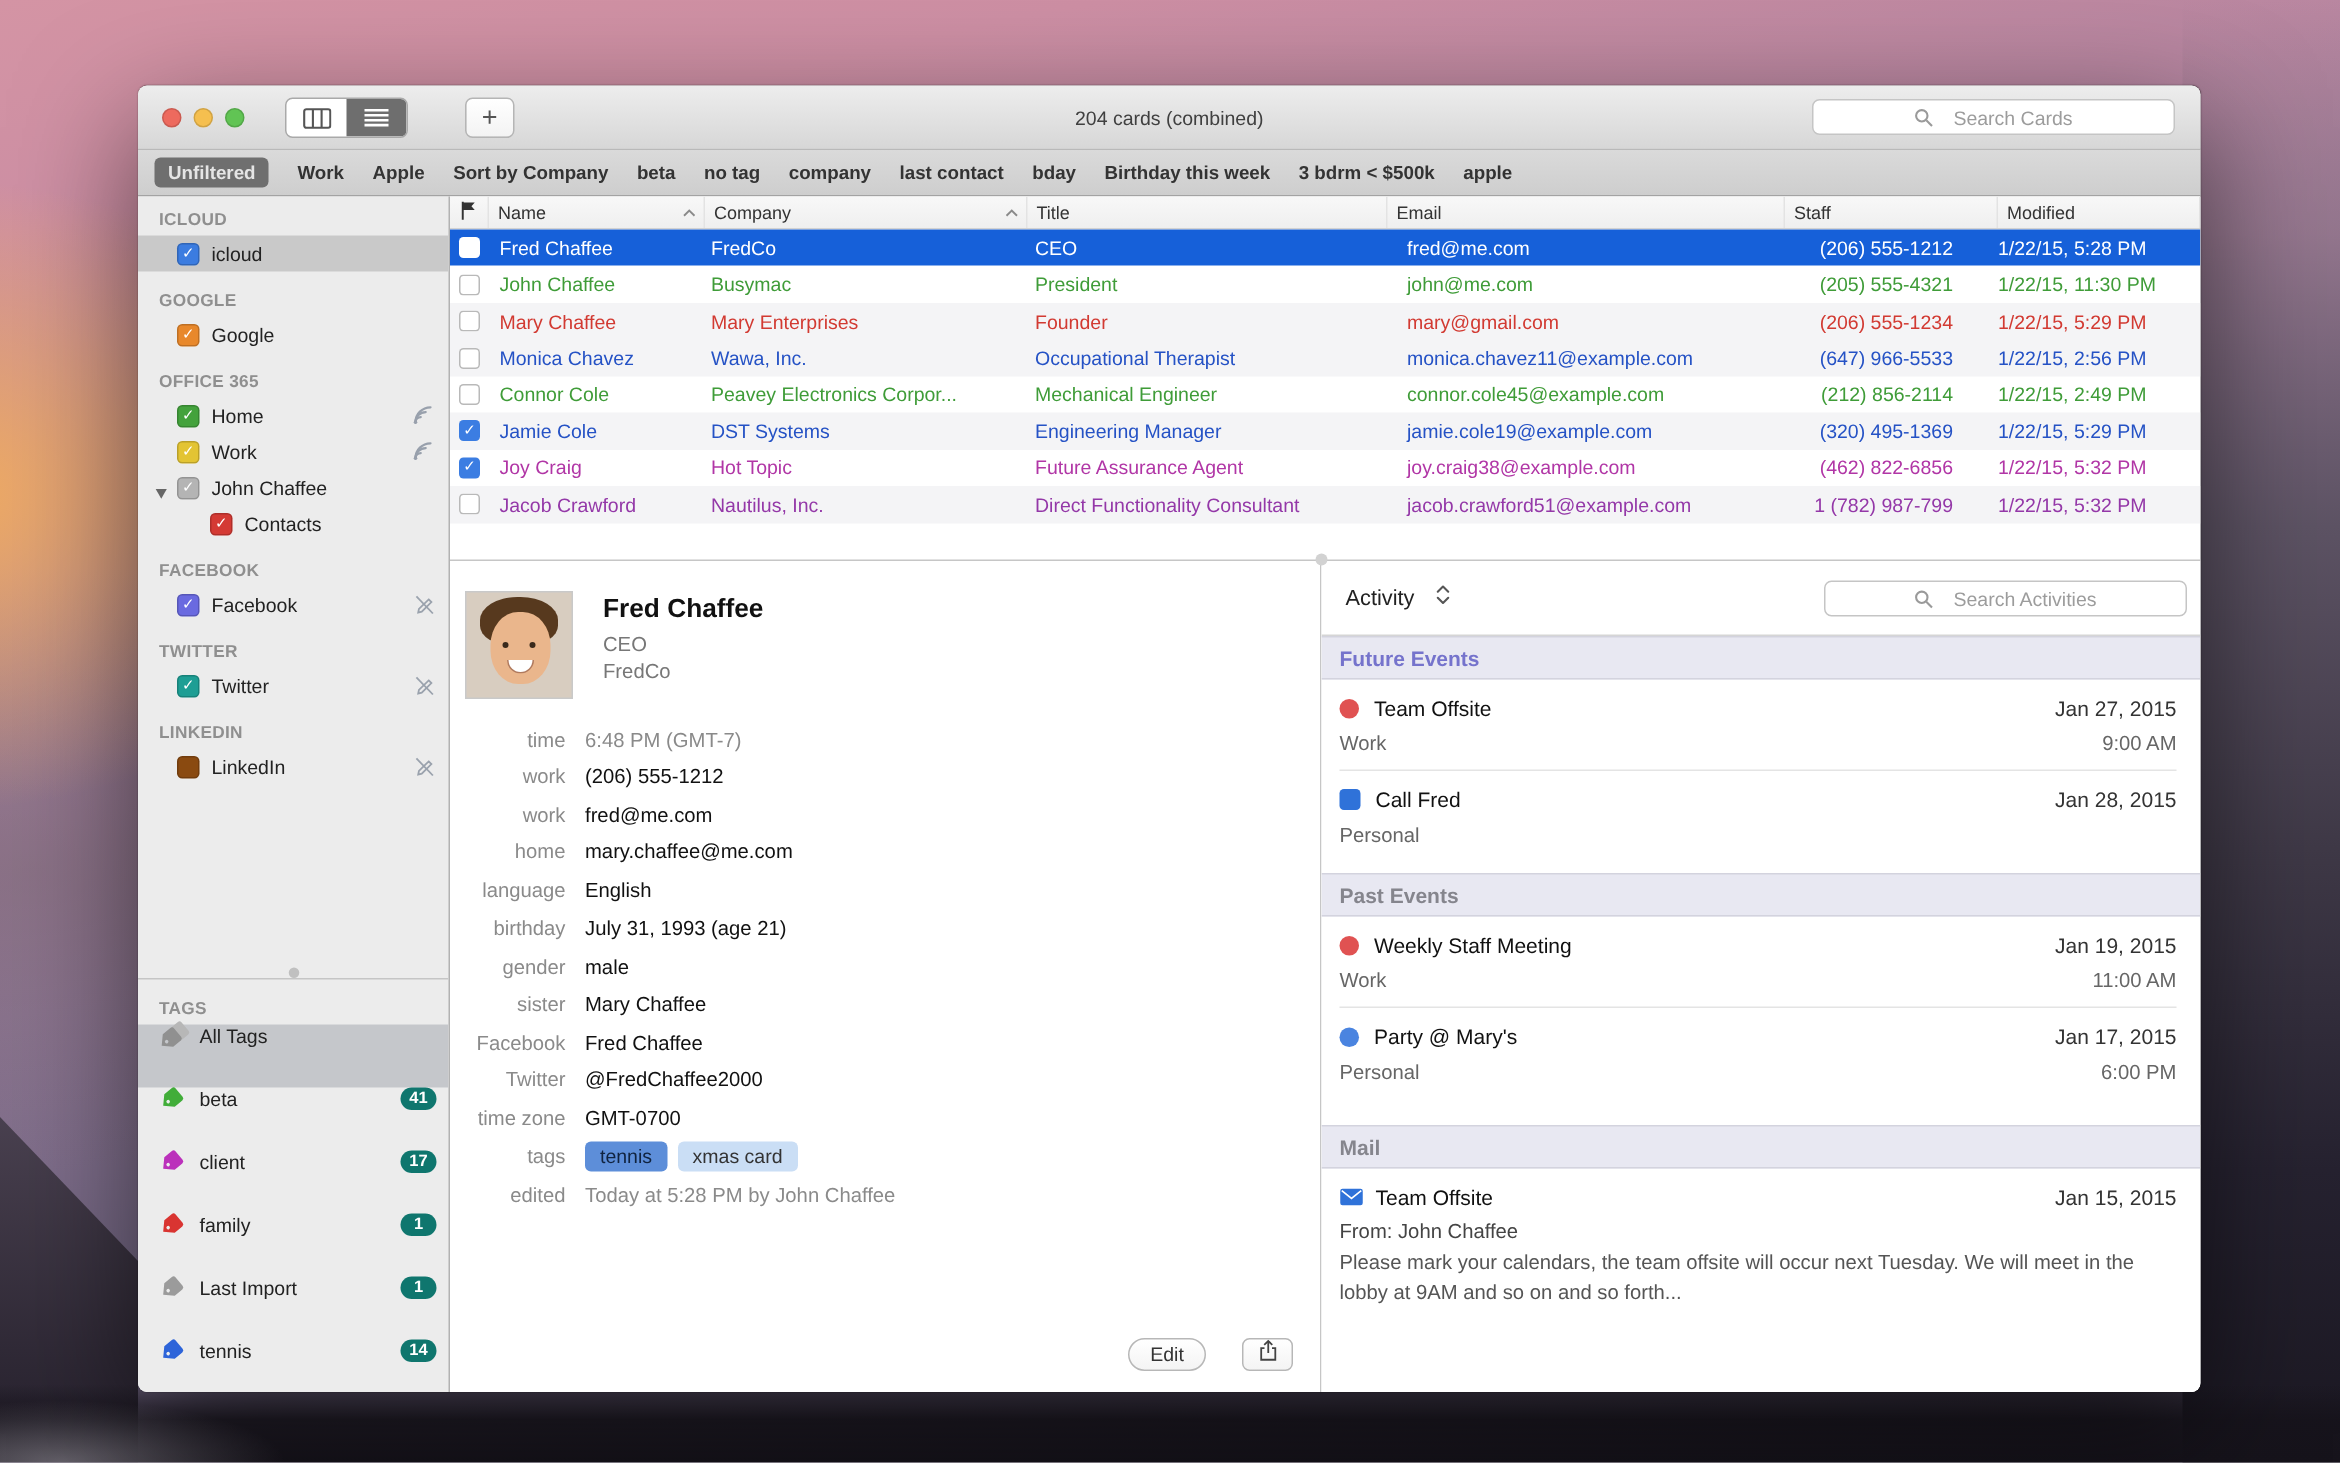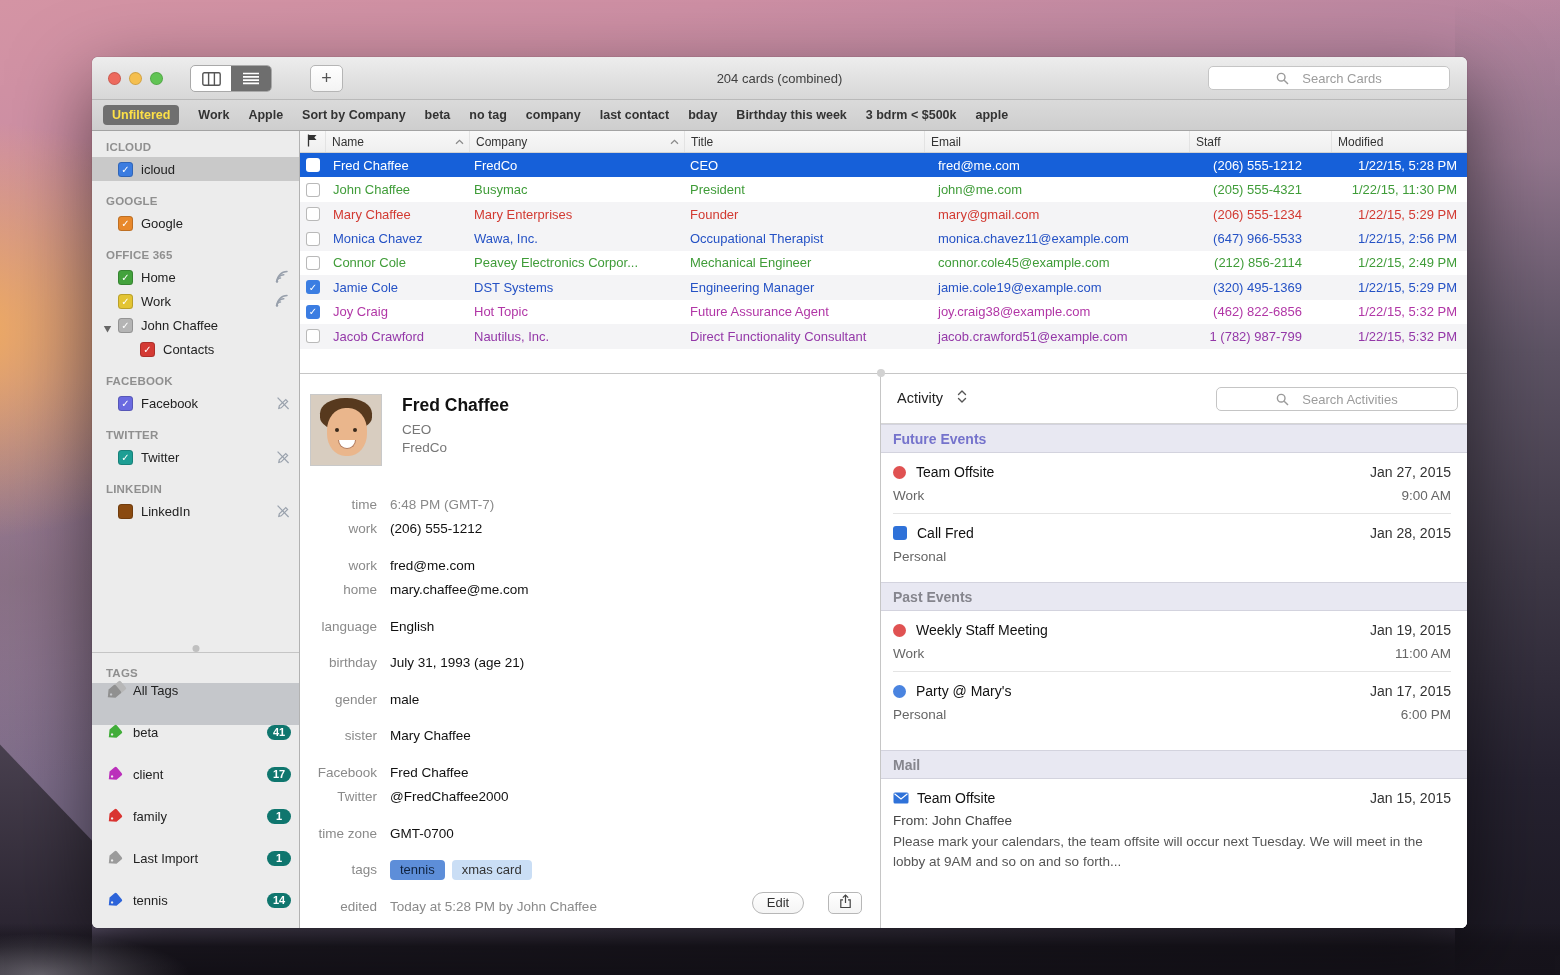--- a/index.html
+++ b/index.html
@@ -34,21 +34,21 @@
   .seg.active { background:#6e6e6e; }
   .plus-btn { position:absolute; left:218px; top:8px; width:33px; height:27px; background:linear-gradient(#fff,#f3f3f3);
     border:1px solid #b5b5b5; border-radius:5px; font-size:18px; font-weight:300; color:#555; text-align:center; line-height:24px; }
   .window-title { position:absolute; left:300px; right:300px; top:14px; text-align:center; font-size:13px; color:#404040; }
   .search-box { position:absolute; right:17px; top:9px; width:242px; height:24px; background:#fff; border:1px solid #c5c5c5;
     border-radius:5px; display:flex; align-items:center; justify-content:center; gap:5px; color:#9c9c9c; font-size:13px; }
 
   
   .filterbar { height:31px; background:linear-gradient(#dadada,#cecece); border-bottom:1px solid #a3a3a3;
     display:flex; align-items:center; padding:0 11px; gap:19px; font-size:12.5px; font-weight:bold; color:#333; white-space:nowrap; }
-  .filter-item.selected { background:#6f6f6f; color:#fde047; padding:3px 9px; border-radius:4px; }
+  .filter-item.selected { background:#6f6f6f; color:#e5e5e5; padding:3px 9px; border-radius:4px; }
 
   
   .content { position:absolute; top:74px; bottom:0; left:0; right:0; display:flex; }
   .sidebar { width:208px; flex:none; background:#ececec; border-right:1px solid #b2b2b2; position:relative; overflow:hidden; }
   .main { flex:1; position:relative; background:#fff; overflow:hidden; }
 
   
   .sidebar-header { height:20px; line-height:20px; margin-top:10px; padding-left:14px; font-size:11.5px; font-weight:bold; color:#8f8f8f; letter-spacing:.2px; }
   .sidebar-header.first { margin-top:6px; }
   .side-row { height:24px; display:flex; align-items:center; padding-left:26px; position:relative; font-size:13px; color:#222; }
@@ -70,21 +70,21 @@
   
   .grid-cols { display:grid; grid-template-columns:26px 144px 215px 240px 265px 142px 1fr; }
   .table-header { height:22px; background:linear-gradient(#f8f8f8,#efefef); border-bottom:1px solid #d2d2d2; font-size:12px; color:#333; }
   .th { display:flex; align-items:center; padding-left:6px; border-right:1px solid #e3e3e3; overflow:hidden; }
   .th .caret { margin-left:auto; margin-right:5px; display:flex; }
   .table-body .row { height:24.45px; align-items:center; font-size:13px; white-space:nowrap; }
   .row.stripe { background:#f4f4f6; }
   .row.selected { background:#1660d9; color:#fff !important; }
   .row .cell { overflow:hidden; text-overflow:ellipsis; }
   .c-name { padding-left:7px; } .c-co { padding-left:4px; } .c-title { padding-left:5px; } .c-email { padding-left:13px; }
-  .c-phone { text-align:right; padding-right:30px; } .c-mod { text-align:right; padding-right:10px; }
+  .c-phone { text-align:right; padding-right:30px; } .c-mod { text-align:left; padding-right:10px; }
   .cb { width:14px; height:14px; border-radius:3px; background:#fff; box-shadow:inset 0 0 0 1px #b9b9b9; margin-left:6px;
     display:flex; align-items:center; justify-content:center; color:#fff; font-size:10px; font-weight:bold; }
   .cb.checked { background:#3b7de2; box-shadow:none; }
   .row.selected .cb { box-shadow:none; }
 
   
   .detail-divider { position:absolute; top:242px; left:0; right:0; border-top:1px solid #c6c6c6; z-index:3; }
   .divider-knob { position:absolute; left:581px; top:-5px; width:8px; height:8px; border-radius:50%; background:#d2d2d2; transform:translateX(-50%); }
   .card-panel { position:absolute; top:243px; bottom:0; left:0; width:581px; background:#fff; border-right:1px solid #c6c6c6; overflow:hidden; }
   .activity-panel { position:absolute; top:243px; bottom:0; left:581px; right:0; background:#fff; overflow:hidden; }
@@ -93,21 +93,21 @@
   .card-head { position:absolute; top:20px; left:10px; display:flex; }
   .photo { width:72px; height:72px; border:1px solid #c9c9c9; background:#d8cdc0; margin-right:20px; position:relative; overflow:hidden; flex:none; }
   .photo .hair { position:absolute; top:3px; left:9px; right:9px; height:32px; border-radius:48% 48% 40% 40%; background:#57391e; }
   .photo .face { position:absolute; top:13px; left:16px; width:40px; height:48px; border-radius:46%; background:#eab68c; }
   .photo .eye { position:absolute; width:4px; height:4px; border-radius:50%; background:#3a2a1c; top:33px; }
   .photo .smile { position:absolute; top:45px; left:27px; width:18px; height:9px; background:#fff; border:1px solid #b07a5e; border-top:none; border-radius:0 0 10px 10px; }
   .card-name { font-size:17.5px; font-weight:bold; color:#111; margin-top:1px; margin-bottom:5px; }
   .card-sub { font-size:13.5px; color:#777; line-height:18px; }
   .fields { position:absolute; top:106px; left:0; right:0; }
   .frow { min-height:24.5px; display:flex; align-items:center; }
-  .frow.gstart { margin-top:12px; }
+  .frow.gstart { margin-top:1px; }
   .flabel { width:77px; text-align:right; color:#8a8a8a; font-size:13.5px; flex:none; }
   .fvalue { margin-left:13px; color:#111; font-size:13.5px; }
   .fvalue.muted { color:#8a8a8a; }
   .pill { display:inline-block; padding:2px 10px 3px; border-radius:4px; font-size:13px; margin-right:7px; }
   .edit-row { position:absolute; bottom:14px; right:18px; display:flex; gap:24px; }
   .btn-edit { width:52px; height:22px; border:1px solid #b7b7b7; border-radius:11px; background:linear-gradient(#fff,#f4f4f4);
     font-size:13px; color:#333; text-align:center; line-height:20px; }
   .btn-share { width:34px; height:22px; border:1px solid #b7b7b7; border-radius:5px; background:linear-gradient(#fff,#f4f4f4);
     display:flex; align-items:center; justify-content:center; }
 

